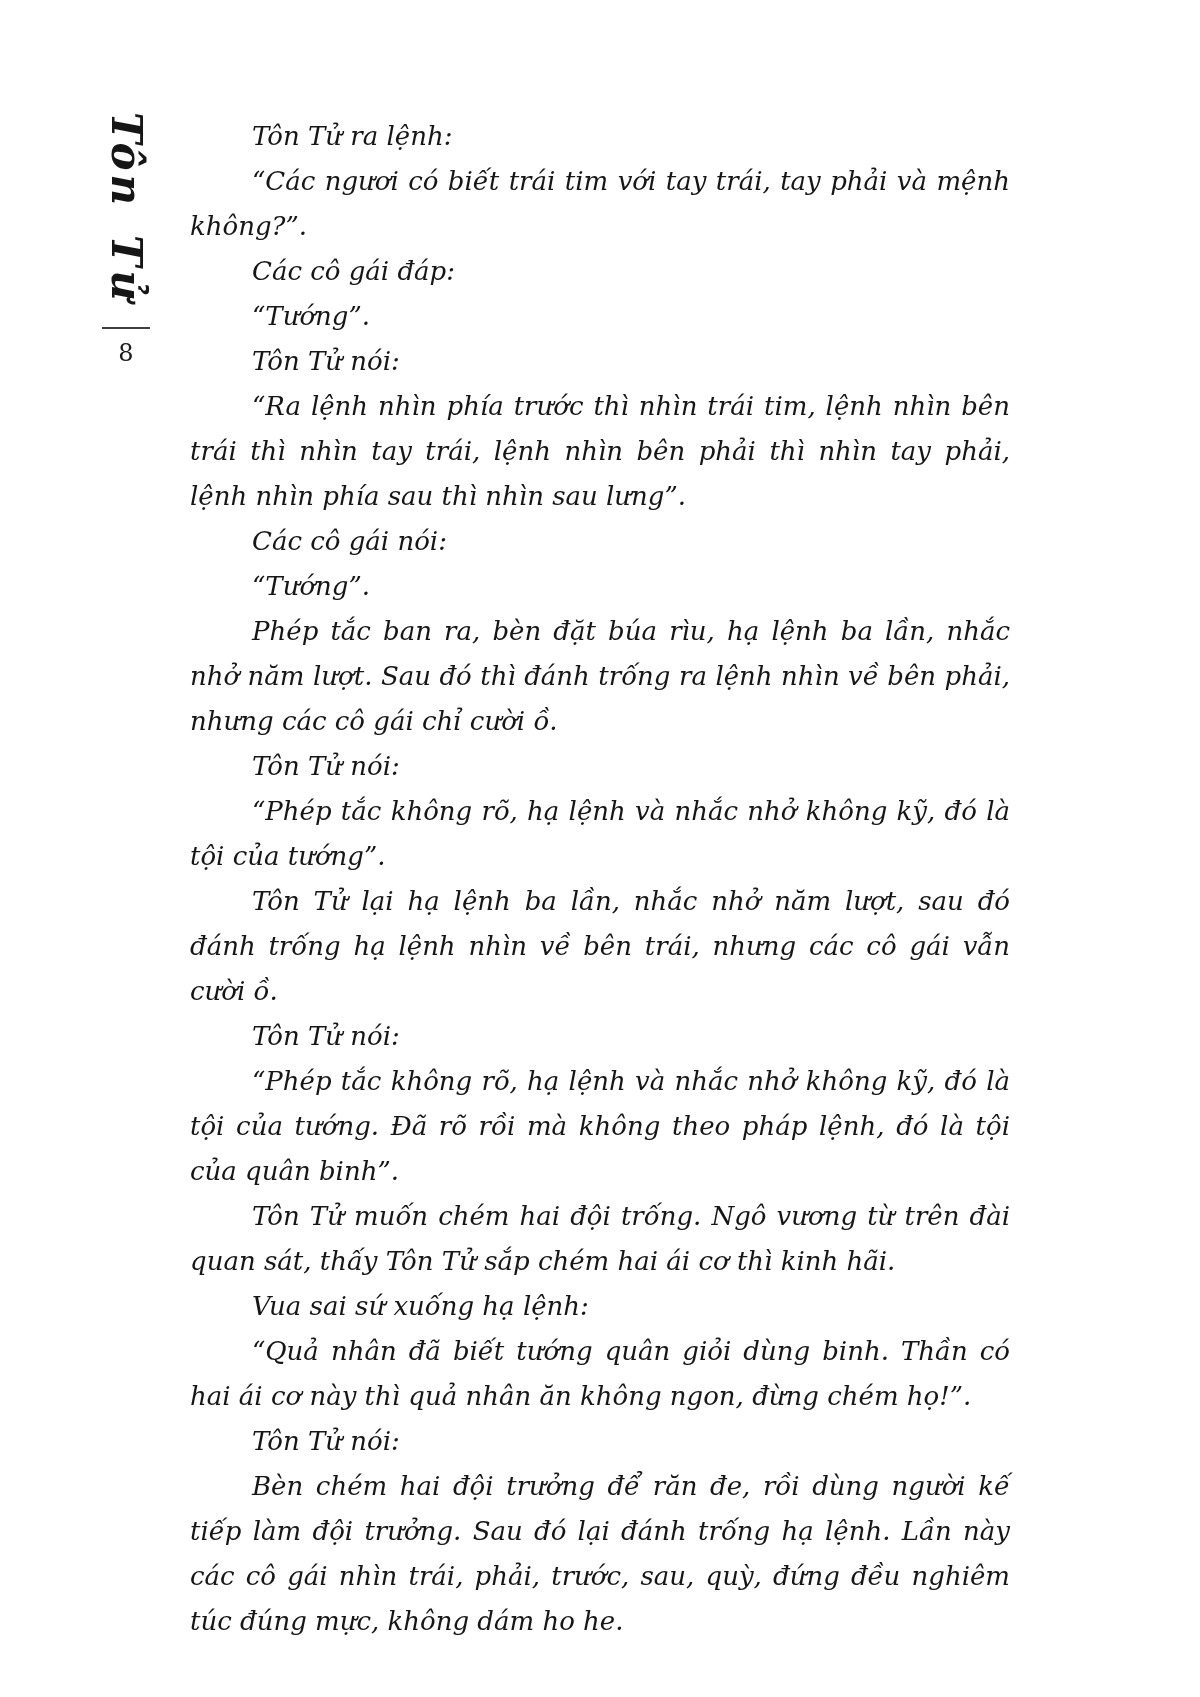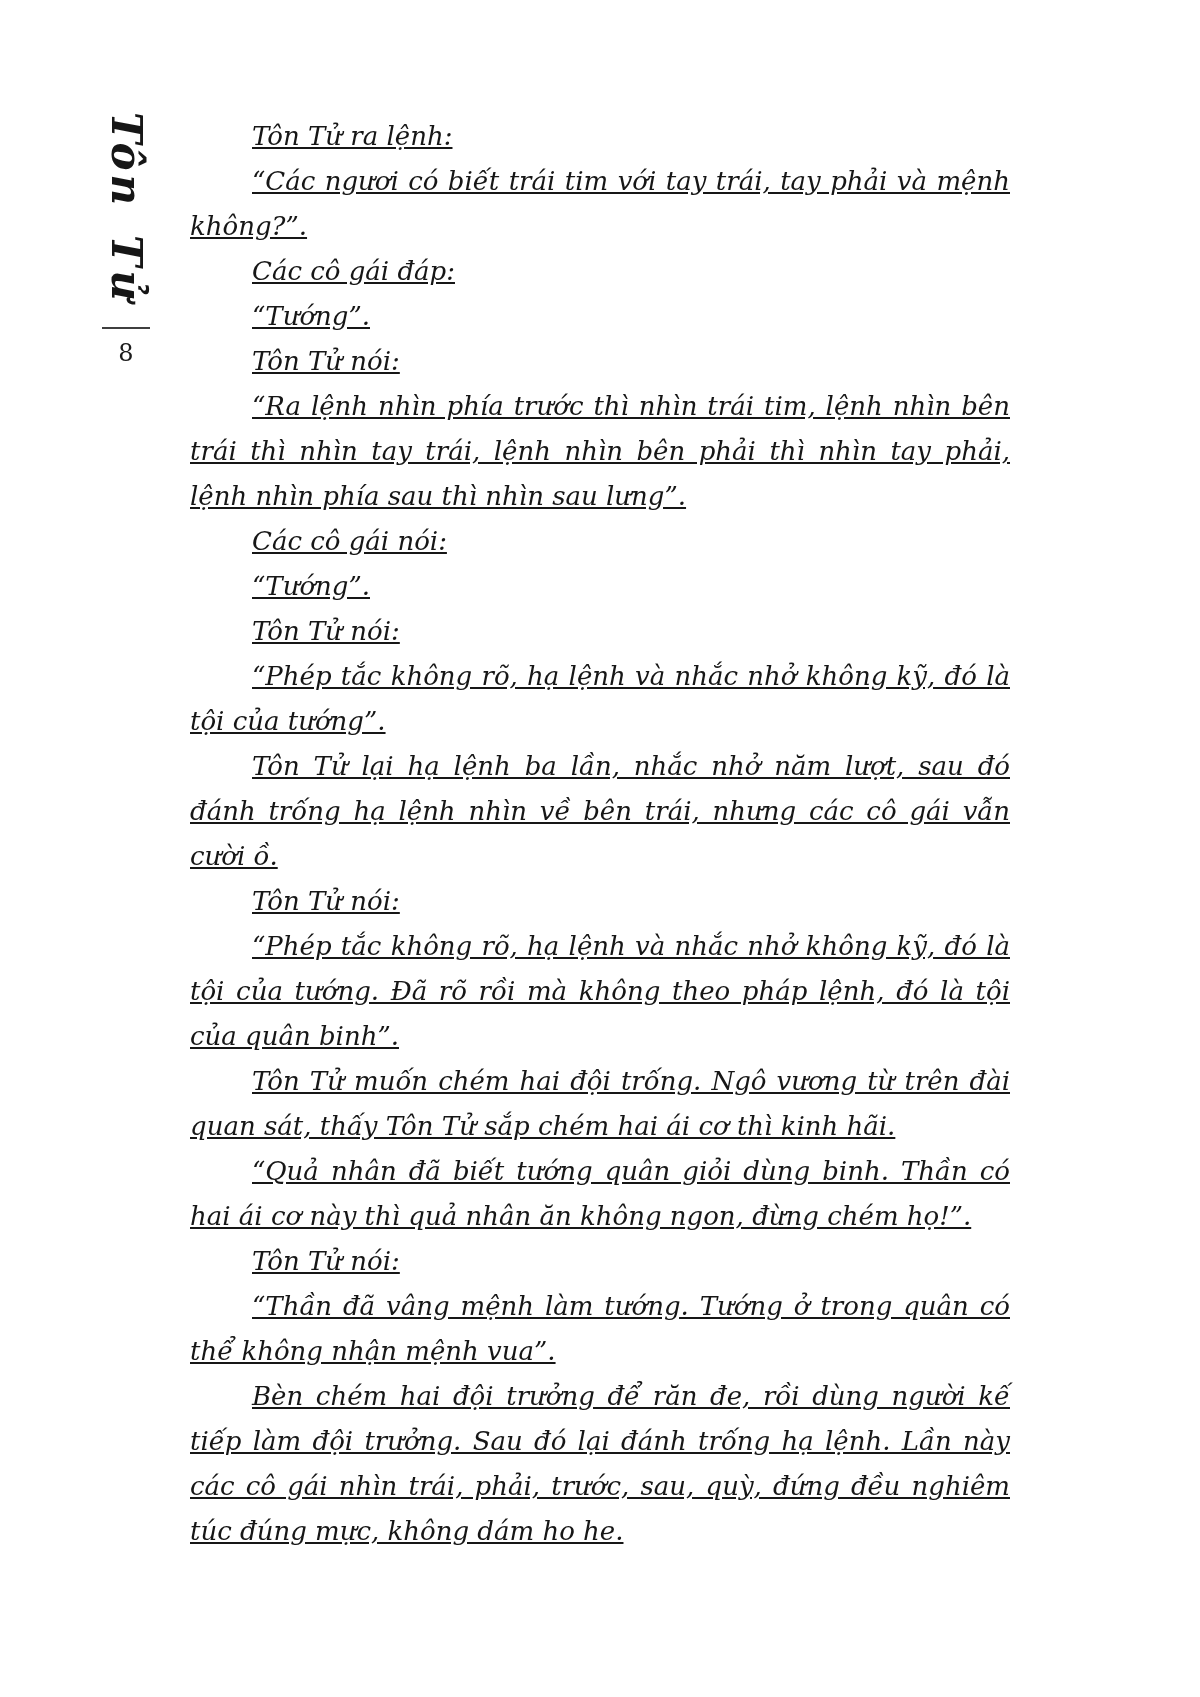--- a/index.html
+++ b/index.html
@@ -57,21 +57,20 @@
     font-style: italic;
     font-size: 26px;
     line-height: 45px;
     text-align: justify;
     text-justify: inter-word;
   }
   .content p {
     margin: 0;
     padding: 0;
     text-indent: 62px;
-    text-decoration: underline;
   }
 </style>
 </head>
 <body>
 
 <div class="page">
 
   <div class="sidebar">
     <span class="v-word v-word-1">Tôn</span>
     <span class="v-word v-word-2">Tử</span>
@@ -81,25 +80,26 @@
 
   <div class="content">
     <p>Tôn Tử ra lệnh:</p>
     <p>“Các ngươi có biết trái tim với tay trái, tay phải và mệnh không?”.</p>
     <p>Các cô gái đáp:</p>
     <p>“Tướng”.</p>
     <p>Tôn Tử nói:</p>
     <p>“Ra lệnh nhìn phía trước thì nhìn trái tim, lệnh nhìn bên trái thì nhìn tay trái, lệnh nhìn bên phải thì nhìn tay phải, lệnh nhìn phía sau thì nhìn sau lưng”.</p>
     <p>Các cô gái nói:</p>
     <p>“Tướng”.</p>
+    <p>Phép tắc ban ra, bèn đặt búa rìu, hạ lệnh ba lần, nhắc nhở năm lượt. Sau đó thì đánh trống ra lệnh nhìn về bên phải, nhưng các cô gái chỉ cười ồ.</p>
     <p>Tôn Tử nói:</p>
     <p>“Phép tắc không rõ, hạ lệnh và nhắc nhở không kỹ, đó là tội của tướng”.</p>
     <p>Tôn Tử lại hạ lệnh ba lần, nhắc nhở năm lượt, sau đó đánh trống hạ lệnh nhìn về bên trái, nhưng các cô gái vẫn cười ồ.</p>
     <p>Tôn Tử nói:</p>
     <p>“Phép tắc không rõ, hạ lệnh và nhắc nhở không kỹ, đó là tội của tướng. Đã rõ rồi mà không theo pháp lệnh, đó là tội của quân binh”.</p>
     <p>Tôn Tử muốn chém hai đội trống. Ngô vương từ trên đài quan sát, thấy Tôn Tử sắp chém hai ái cơ thì kinh hãi.</p>
+    <p>Vua sai sứ xuống hạ lệnh:</p>
     <p>“Quả nhân đã biết tướng quân giỏi dùng binh. Thần có hai ái cơ này thì quả nhân ăn không ngon, đừng chém họ!”.</p>
     <p>Tôn Tử nói:</p>
-    <p>“Thần đã vâng mệnh làm tướng. Tướng ở trong quân có thể không nhận mệnh vua”.</p>
     <p>Bèn chém hai đội trưởng để răn đe, rồi dùng người kế tiếp làm đội trưởng. Sau đó lại đánh trống hạ lệnh. Lần này các cô gái nhìn trái, phải, trước, sau, quỳ, đứng đều nghiêm túc đúng mực, không dám ho he.</p>
   </div>
 
 </div>
 
 </body></html>

